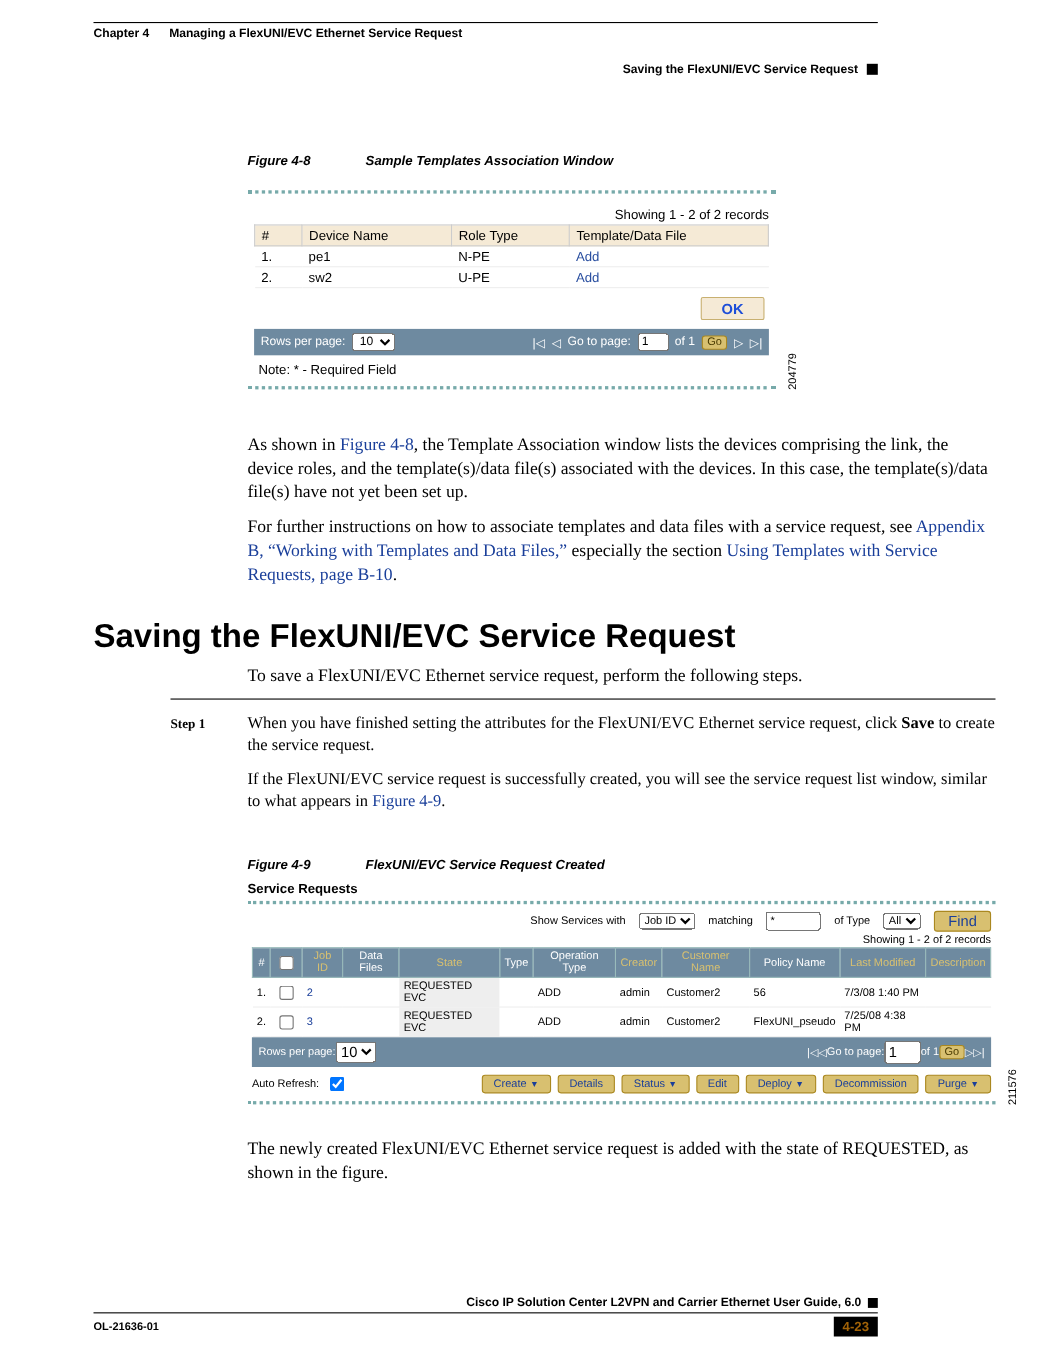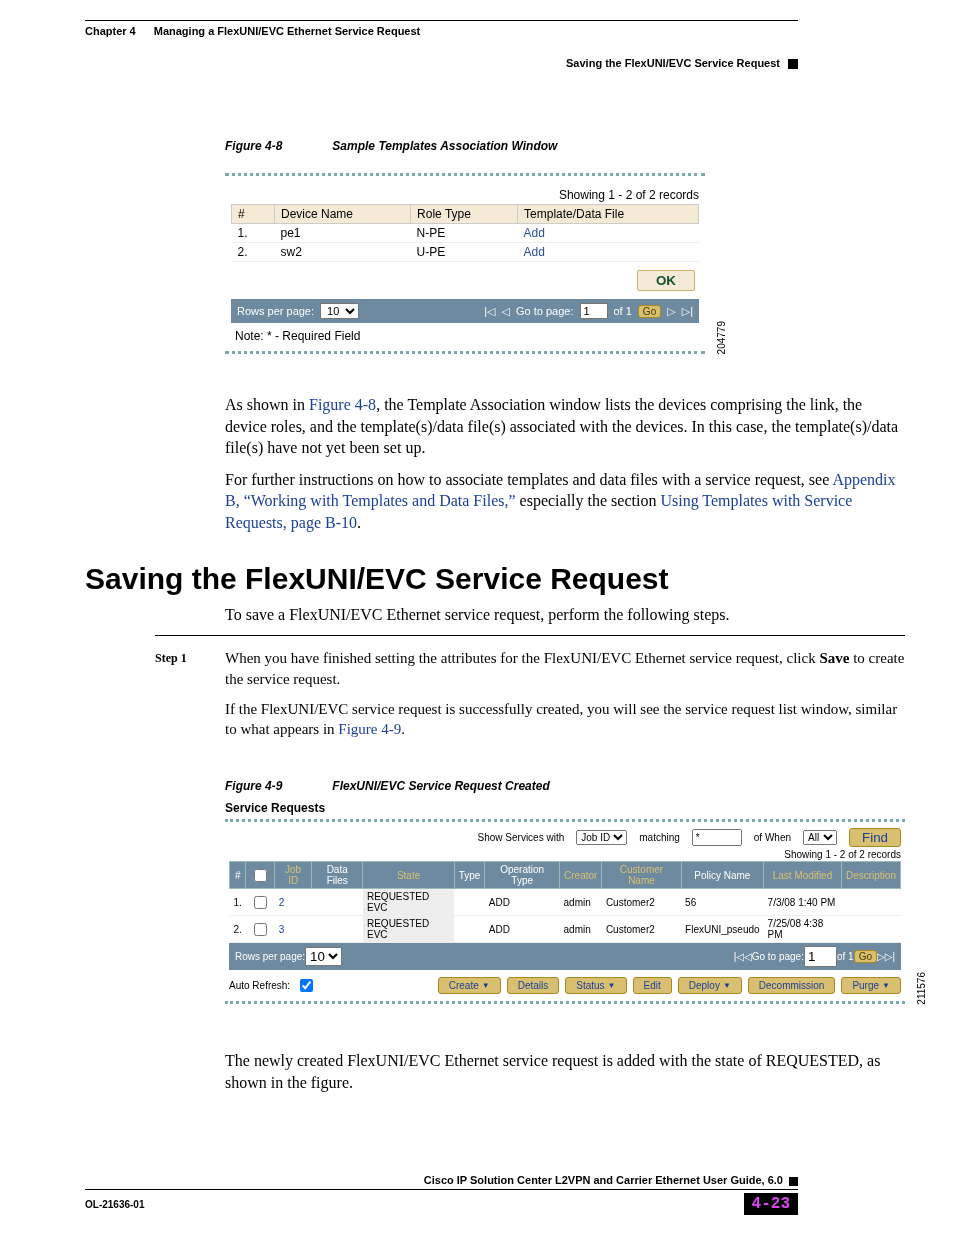--- a/index.html
+++ b/index.html
@@ -46,21 +46,21 @@
     display:flex; gap:50px;
   }
   .fig-caption2 { margin-top:30px; margin-bottom:8px; margin-left:140px;}
   .fig1 { margin-left:140px; width: 480px; font-family: Arial, sans-serif; font-size:12px; position:relative;}
   .fig1 .frame { border-top:3px dotted #7aa; border-bottom:3px dotted #7aa; padding:12px 6px 8px 6px;}
   .fig1 table { width:100%; border-collapse: collapse; }
   .fig1 th { background:#f5ead6; text-align:left; padding:2px 6px; border:1px solid #ccc; font-weight:normal;}
   .fig1 td { padding:2px 6px; border-bottom:1px solid #eee;}
   .fig1 .records { text-align:right; margin-bottom:2px;}
   .blue-link { color:#2a4fa0; cursor:pointer;}
-  .ok-btn { background:#f5ead6; border:1px solid #c8b070; padding:2px 18px; margin:8px 4px 8px auto; display:block; float:right; font-weight:bold; color:#14532d; border-radius:2px;}
+  .ok-btn { background:#f5ead6; border:1px solid #c8b070; padding:2px 18px; margin:8px 4px 8px auto; display:block; float:right; font-weight:bold; color:#1d4ed8; border-radius:2px;}
   .clear { clear:both; }
   .pager-row { background:#6e8aa0; color:#fff; padding:4px 6px; display:flex; align-items:center; gap:6px; font-size:11px;}
   .pager-row .spacer { flex:1; }
   .pager-row input, .pager-row select { font-size:11px; padding:0 2px;}
   .go-btn { background:#d8c070; border:1px solid #aa8820; font-size:10px; padding:0 4px; border-radius:3px; color:#4a3a00;}
   .nav-icon { color:#fff; }
   .note-req { margin:6px 0 0 4px; font-size:12px;}
   .side-num { position:absolute; right:-22px; bottom:0; font-size:10px; writing-mode: vertical-rl; transform: rotate(180deg); font-family: Arial,sans-serif;}
   .body-text { margin:40px 0 0 140px; width: 680px; line-height:1.35; font-size:16px;}
   .body-text p { margin: 0 0 10px 0; }
@@ -85,21 +85,21 @@
   .grid .state-cell { background:#eee;}
   .pager2 { background:#6e8aa0; color:#fff; padding:3px 6px; display:flex; align-items:center; font-size:10px;}
   .action-row { display:flex; align-items:center; gap:6px; margin-top:6px;}
   .action-row .spacer { flex:1;}
   .btn2 { background:#d8c070; border:1px solid #aa8820; padding:2px 10px; border-radius:3px; color:#1a3f9a; font-size:10px; display:inline-flex; align-items:center; gap:3px;}
   .tiny-arrow { font-size:8px;}
   .footer { position:absolute; bottom:20px; left:85px; right:70px; font-family: Arial,sans-serif; font-size:10px;}
   .footer .guide { text-align:right; font-weight:bold; font-size:11px;}
   .footer .line { border-top:1px solid #000; margin:3px 0;}
   .footer .bottom { display:flex; justify-content:space-between; align-items:center;}
-  .footer .pagenum { background:#000; color:#d946ef; padding:2px 8px; font-weight:bold; font-size:16px;font-family:Liberation Mono, monospace;}
+  .footer .pagenum { background:#000; color:#a16207; padding:2px 8px; font-weight:bold; font-size:12px;}
   .footer .sq { display:inline-block; width:9px; height:9px; background:#000; margin-left:6px; vertical-align:middle;}
 </style>
 </head>
 <body>
 
 <div class="page">
   <div class="header-line"></div>
   <div class="chapter-line">
     <span>Chapter 4</span>
     <span>Managing a FlexUNI/EVC Ethernet Service Request</span>
@@ -183,21 +183,21 @@
   </div>
 
   <div class="fig2">
     <div class="title-sr">Service Requests</div>
     <div class="frame2">
       <div class="filter-row">
         <span class="lbl">Show Services with</span>
         <select><option>Job ID</option></select>
         <span class="lbl">matching</span>
         <input size="5" value="*" style="">
-        <span class="lbl">of When</span>
+        <span class="lbl">of Type</span>
         <select><option>All</option></select>
         <button class="find-btn">Find</button>
       </div>
       <div class="records2">Showing 1 - 2 of 2 records</div>
       <table class="grid">
         <tbody>
             <tr>
           <th>#</th>
           <th><input type="checkbox" style=""></th>
           <th class="sort">Job ID</th>
@@ -275,21 +275,21 @@
         <button class="btn2">Decommission</button>
         <button class="btn2">
             <span>Purge</span>
             <span class="tiny-arrow">▼</span>
           </button>
       </div>
     </div>
     <span class="side-num">211576</span>
   </div>
 
-  <div class="body-text" style="margin-top:46px">
+  <div class="body-text" style="margin-top:30px">
     <p>The newly created FlexUNI/EVC Ethernet service request is added with the state of REQUESTED, as shown in the figure.</p>
   </div>
 
   <div class="footer">
     <div class="guide"><span>Cisco IP Solution Center L2VPN and Carrier Ethernet User Guide, 6.0</span><span class="sq"></span></div>
     <div class="line"></div>
     <div class="bottom">
       <span style="font-weight:bold">OL-21636-01</span>
       <span class="pagenum">4-23</span>
     </div>

